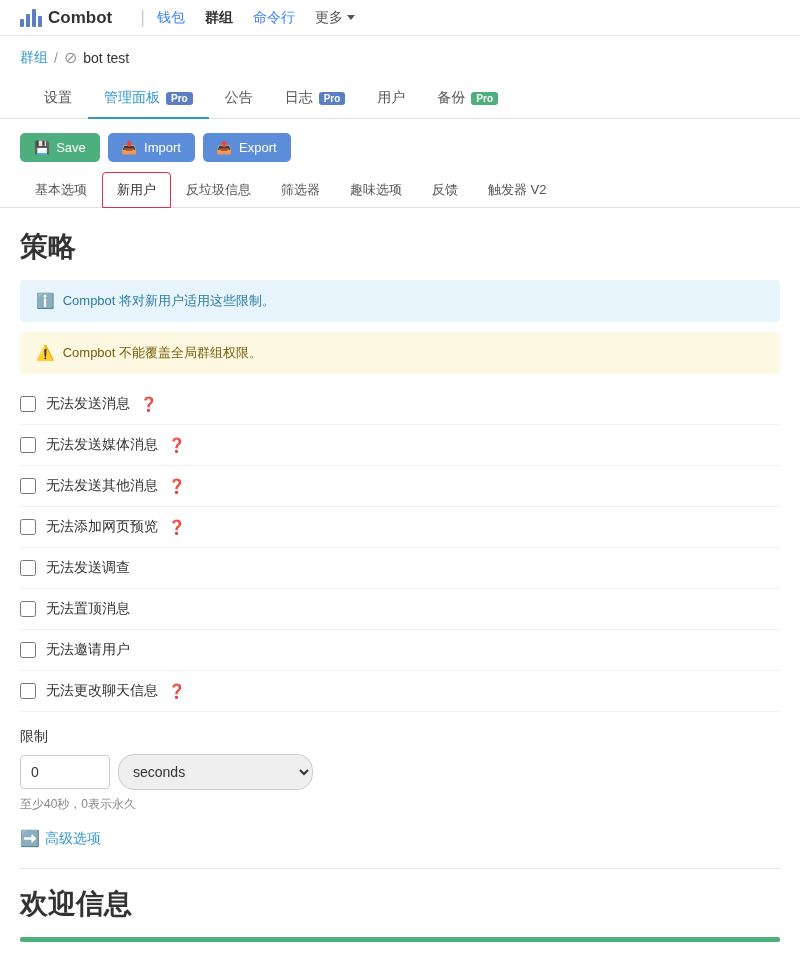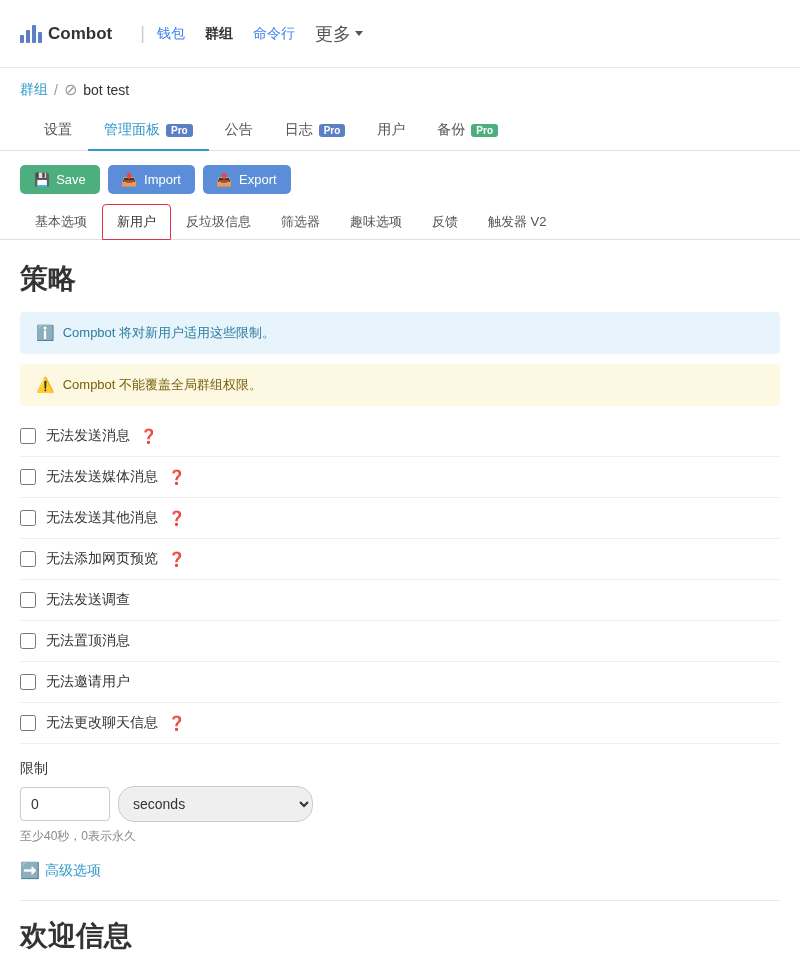--- a/index.html
+++ b/index.html
@@ -1,28 +1,28 @@
 <!DOCTYPE html>
 <html><head>
   <meta charset="utf-8">
   <style>
     * { box-sizing: border-box; margin: 0; padding: 0; }
     body { font-family: -apple-system, BlinkMacSystemFont, 'Segoe UI', sans-serif; font-size: 14px; color: #333; background: #fff; }
 
     
     .top-nav {
-      display: flex; align-items: center; padding: 0 20px; height: 68px;
+      display: flex; align-items: center; padding: 0 20px; height: 36px;
       border-bottom: 1px solid #e8e8e8; background: #fff;
     }
     .nav-logo { display: flex; align-items: center; gap: 6px; font-size: 17px; font-weight: 600; color: #333; margin-right: 16px; }
     .nav-divider { color: #ccc; margin: 0 12px; font-size: 18px; font-weight: 300; }
     .nav-links { display: flex; gap: 20px; align-items: center; }
     .nav-link { color: #3b82f6; text-decoration: none; font-size: 14px; cursor: pointer; }
     .nav-link.active { color: #333; font-weight: 600; }
-    .nav-link-more { display: flex; align-items: center; gap: 2px; color: #555; cursor: pointer; font-size: 18px; }
+    .nav-link-more { display: flex; align-items: center; gap: 2px; color: #555; cursor: pointer; font-size: 14px; }
 
     
     .breadcrumb {
       padding: 12px 20px; display: flex; align-items: center; gap: 6px;
       font-size: 14px;
     }
     .breadcrumb a { color: #3399cc; text-decoration: none; }
     .breadcrumb-sep { color: #999; }
     .breadcrumb-icon { color: #999; font-size: 16px; }
     .breadcrumb-current { color: #333; font-weight: 500; }

